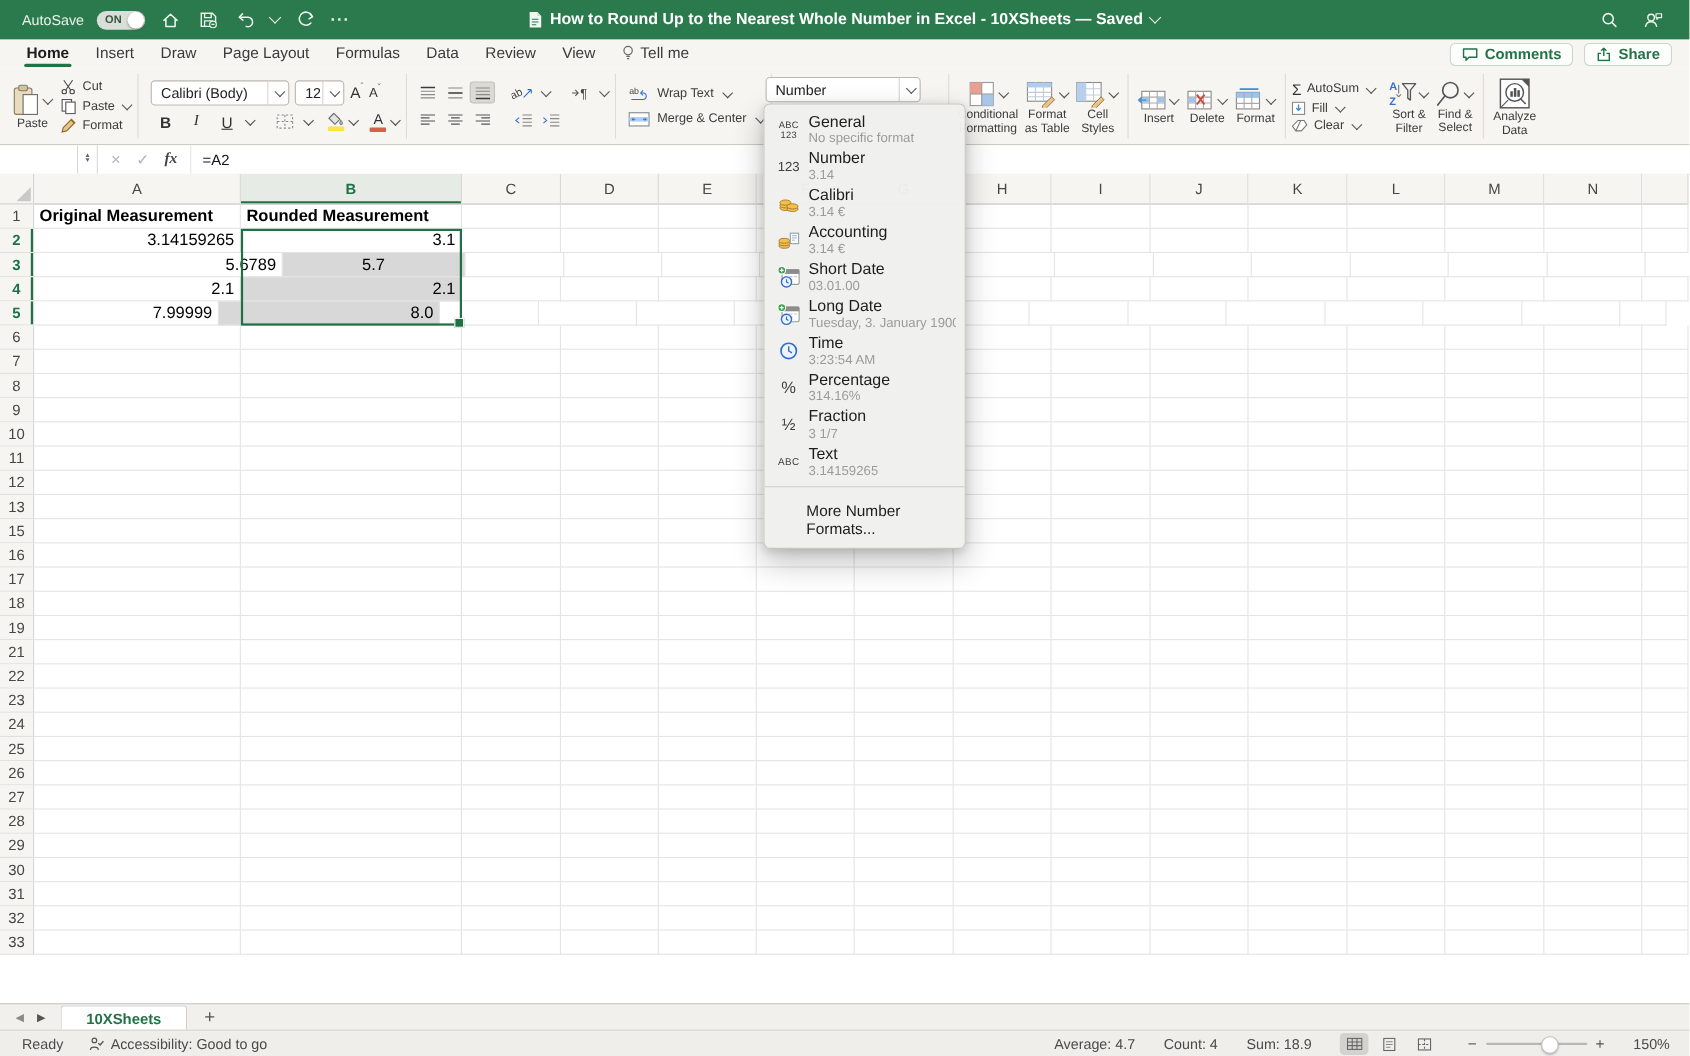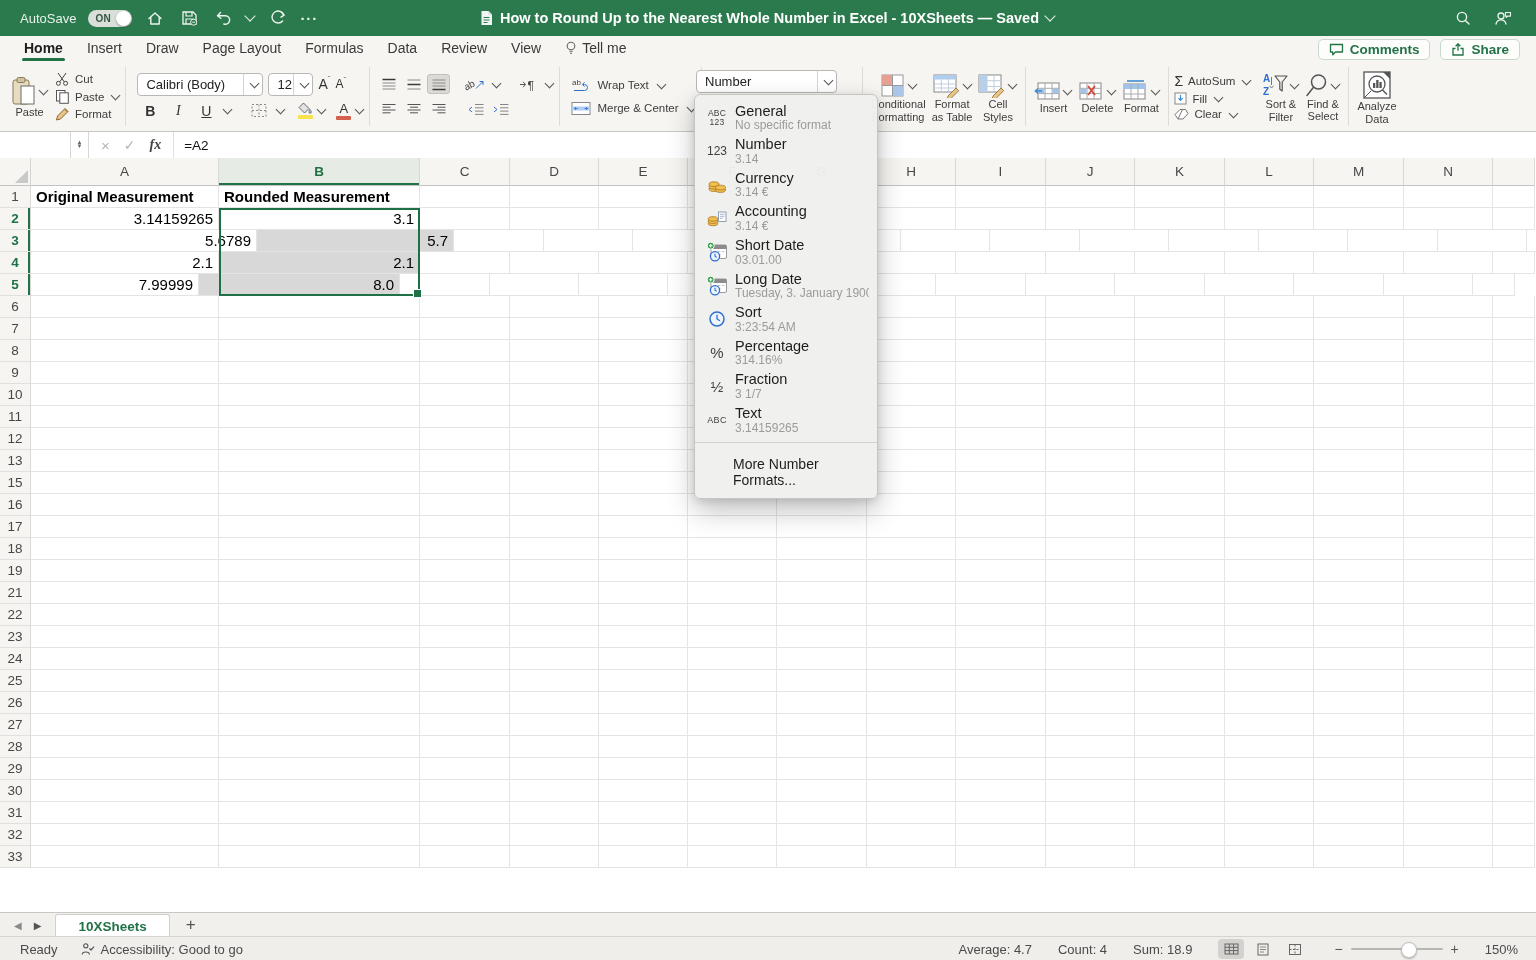--- a/index.html
+++ b/index.html
@@ -631,21 +631,21 @@
             <g stroke="#a8752c" fill="#f0c04a" stroke-width=".8">
               <ellipse cx="7" cy="13" rx="5" ry="2.4"></ellipse>
               <ellipse cx="7" cy="10.6" rx="5" ry="2.4"></ellipse>
               <ellipse cx="7" cy="8.2" rx="5" ry="2.4"></ellipse>
               <ellipse cx="13.5" cy="14" rx="5" ry="2.4"></ellipse>
               <ellipse cx="13.5" cy="11.6" rx="5" ry="2.4"></ellipse>
             </g>
           </svg>
         </div>
         <div class="mi-text">
-          <div class="mi-name">Currency</div>
+          <div class="mi-name">Calibri</div>
           <div class="mi-ex">3.14 €</div>
         </div>
       </div>
       <div class="mi">
         <div class="mi-icon">
           <svg width="20" height="17" viewBox="0 0 20 17">
             <g stroke="#a8752c" fill="#f0c04a" stroke-width=".8">
               <ellipse cx="6" cy="13.5" rx="4.8" ry="2.2"></ellipse>
               <ellipse cx="6" cy="11.2" rx="4.8" ry="2.2"></ellipse>
               <ellipse cx="6" cy="8.9" rx="4.8" ry="2.2"></ellipse>
@@ -694,21 +694,21 @@
         </div>
       </div>
       <div class="mi">
         <div class="mi-icon">
           <svg width="18" height="18" viewBox="0 0 18 18">
             <circle cx="9" cy="9" r="7" fill="#eef4fb" stroke="#2f6fd0" stroke-width="1.5"></circle>
             <path d="M9 4.8V9l2.9 1.8" stroke="#2f6fd0" stroke-width="1.3" fill="none"></path>
           </svg>
         </div>
         <div class="mi-text">
-          <div class="mi-name">Sort</div>
+          <div class="mi-name">Time</div>
           <div class="mi-ex">3:23:54 AM</div>
         </div>
       </div>
       <div class="mi">
         <div class="mi-icon">
           <div class="mi-1l" style="font-size:15px">%</div>
         </div>
         <div class="mi-text">
           <div class="mi-name">Percentage</div>
           <div class="mi-ex">314.16%</div>
@@ -804,21 +804,21 @@
         <div class="gcell" style="width: 89px;"></div>
         <div class="gcell" style="width: 90px;"></div>
         <div class="gcell" style="width: 89px;"></div>
         <div class="gcell" style="width: 90px;"></div>
         <div class="gcell" style="width: 89px;"></div>
         <div class="gcell" style="width: 42px;"></div>
       </div>
       <div class="grow">
         <div class="rowh sel">3</div>
         <div class="gcell num" style="width: 226px;">5.6789</div>
-        <div class="gcell num selfill" style="width: 197px;">5.7</div>
+        <div class="gcell num selfill" style="width: 166px; text-align: center;">5.7</div>
         <div class="gcell" style="width: 90px;"></div>
         <div class="gcell" style="width: 89px;"></div>
         <div class="gcell" style="width: 89px;"></div>
         <div class="gcell" style="width: 89px;"></div>
         <div class="gcell" style="width: 90px;"></div>
         <div class="gcell" style="width: 89px;"></div>
         <div class="gcell" style="width: 90px;"></div>
         <div class="gcell" style="width: 89px;"></div>
         <div class="gcell" style="width: 90px;"></div>
         <div class="gcell" style="width: 89px;"></div>

